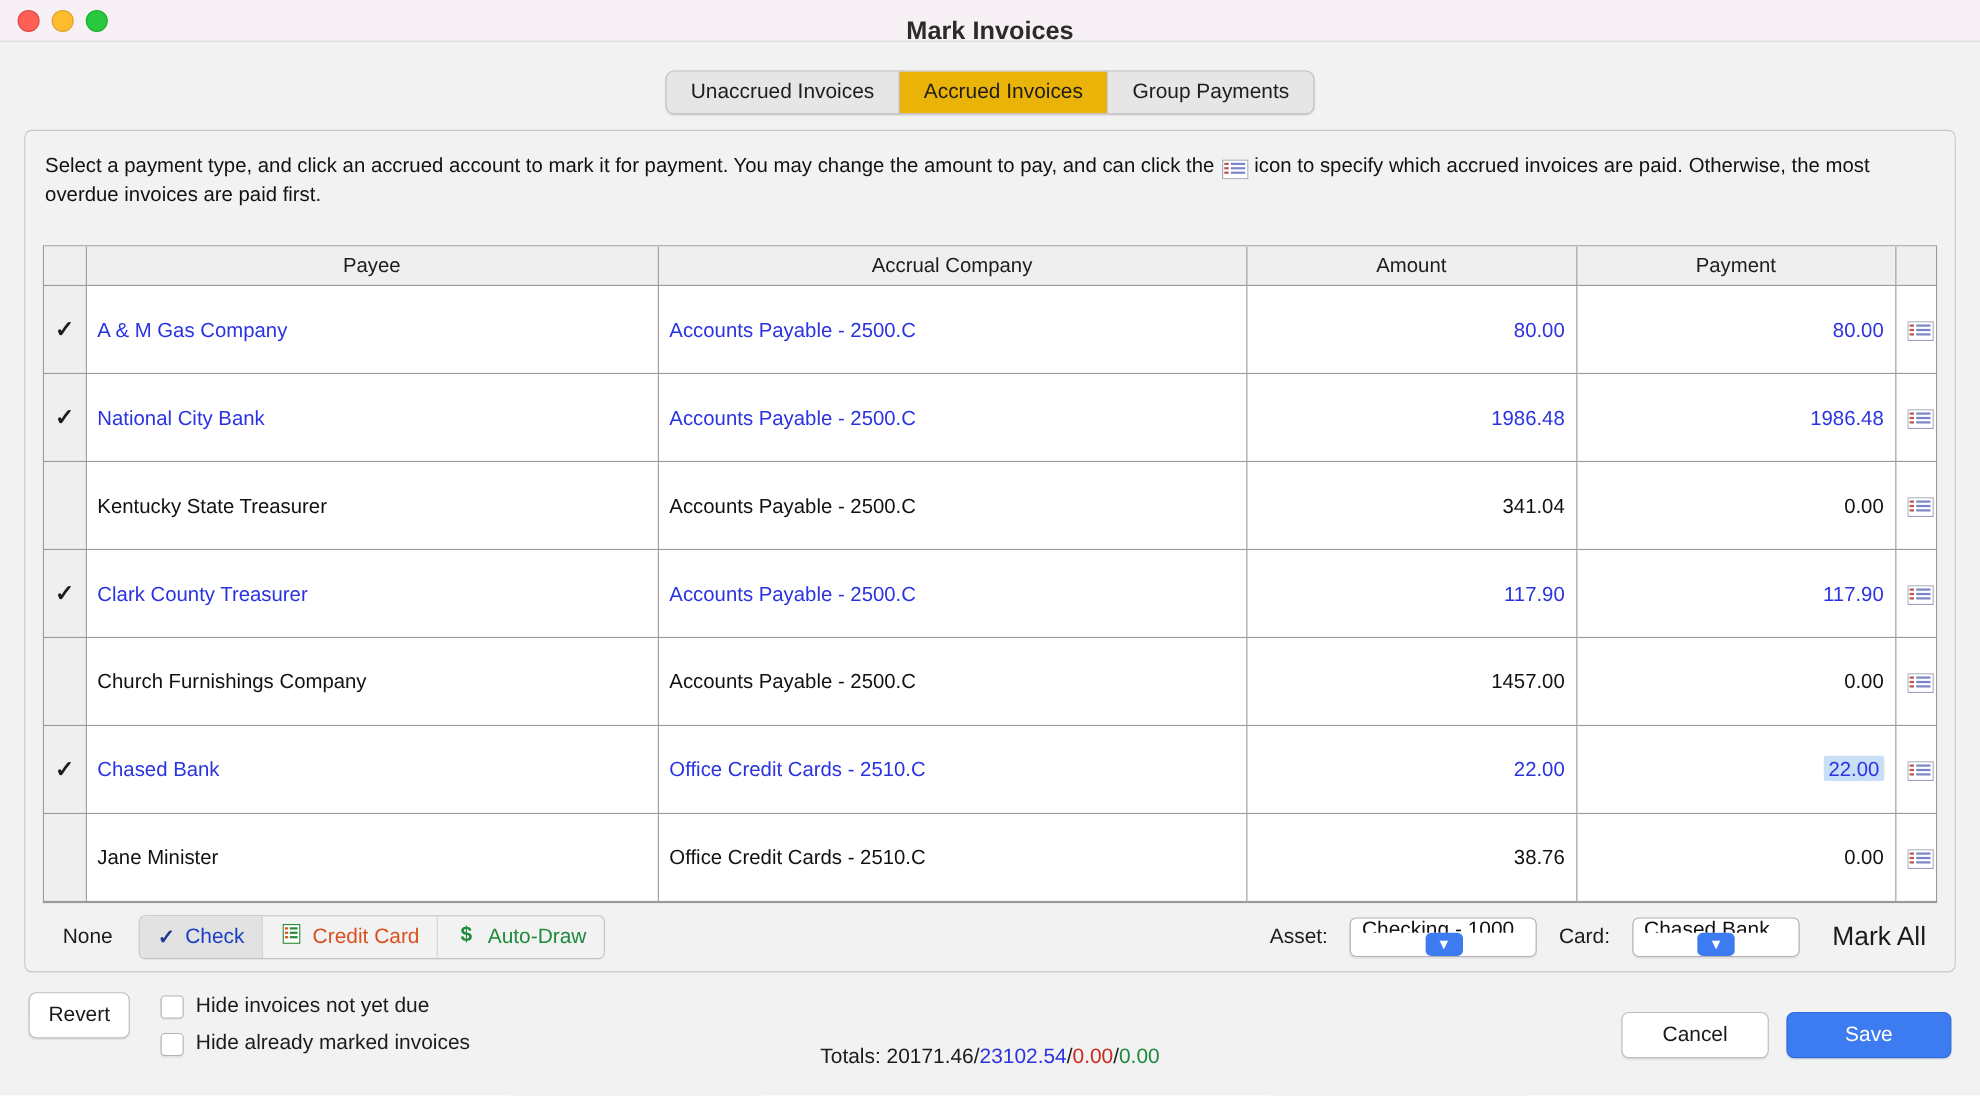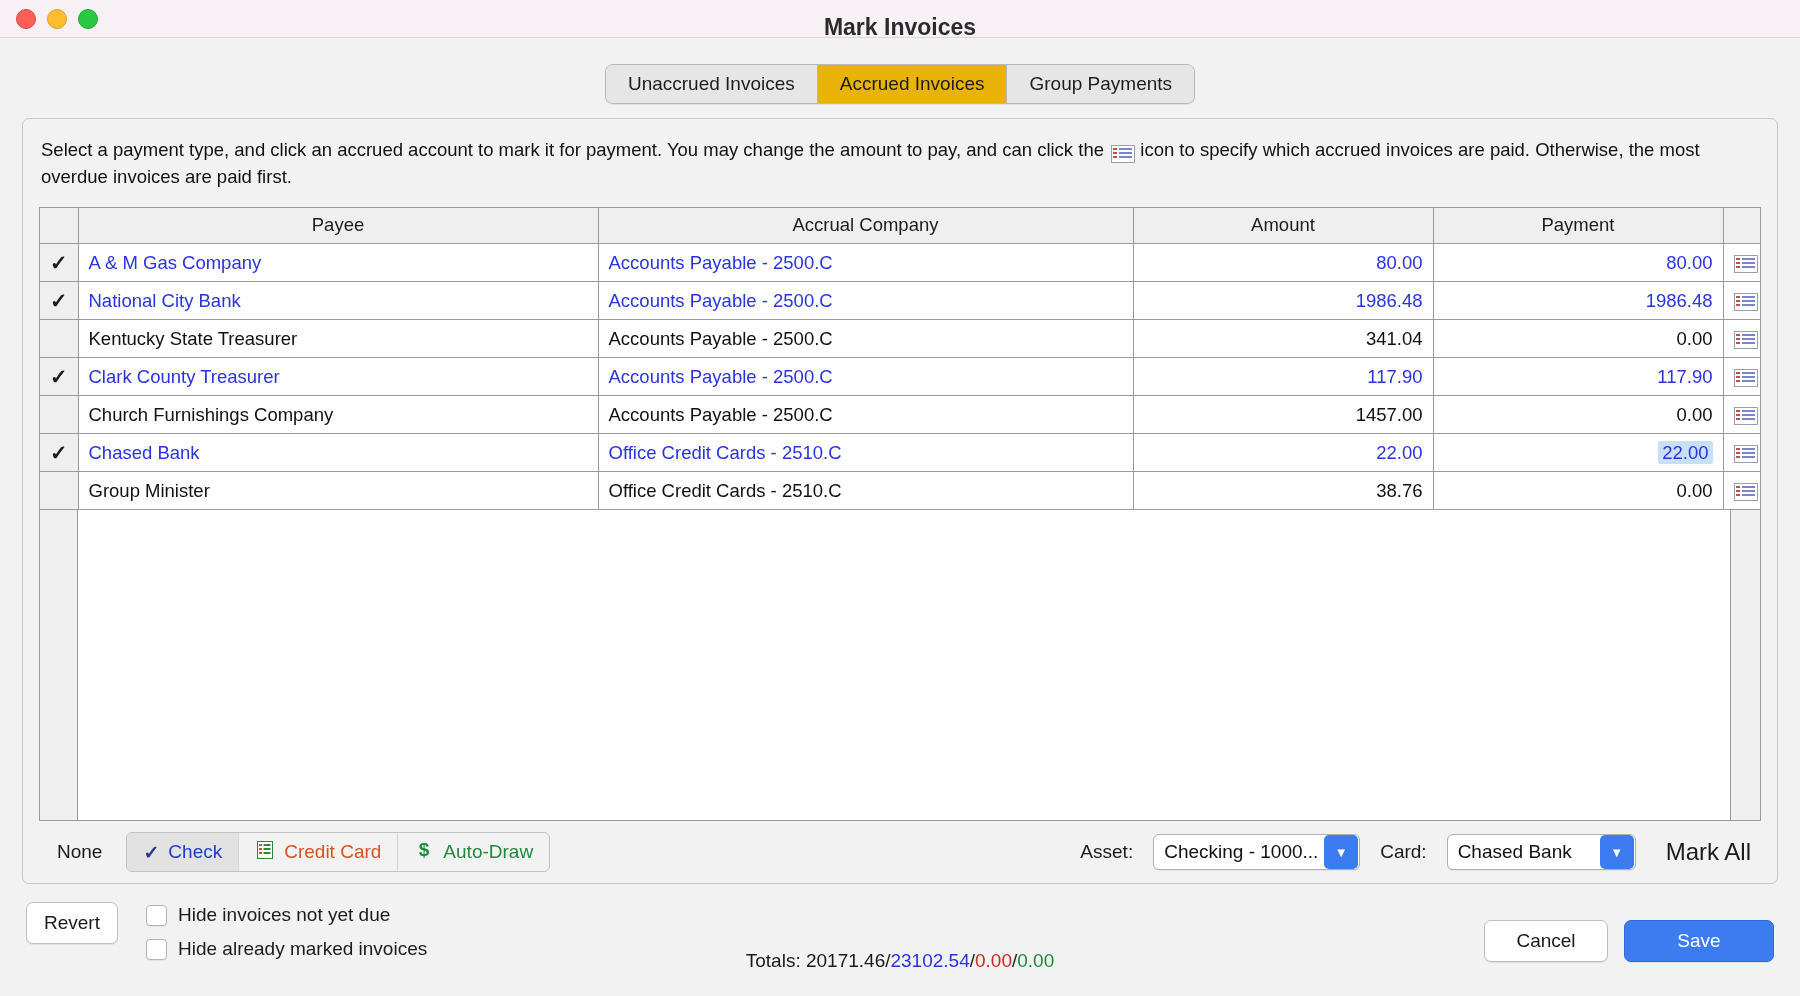--- a/index.html
+++ b/index.html
@@ -103,22 +103,23 @@
     vertical-align: -3px;
     margin: 0 2px;
   }
   
   #table-wrap {
     border: 1px solid #9a9a9a;
     background: #ffffff;
     flex: 1 1 auto;
     min-height: 0;
     display: flex;
-    flex-direction: column;
+    flex-direction: row;
     overflow: hidden;
+    margin-top: 16px;
   }
   table.grid {
     width: 100%;
     border-collapse: collapse;
     table-layout: fixed;
     font-size: 18.5px;
   }
   table.grid th {
     background: #efefef;
     border-right: 1px solid #9a9a9a;
@@ -231,20 +232,21 @@
   .ctl-label { font-size: 19px; color: #1b1b1b; }
   .combo {
     display: flex;
     align-items: center;
     height: 36px;
     border: 1px solid #b0b0b0;
     border-radius: 6px;
     background: #ffffff;
     overflow: hidden;
     box-shadow: 0 1px 1px rgba(0,0,0,0.06);
+    flex-direction: column;
   }
   .combo .val {
     padding: 0 10px;
     font-size: 19px;
     color: #111;
     white-space: nowrap;
     overflow: hidden;
   }
   .combo .arrow {
     width: 34px; height: 34px;
@@ -319,21 +321,21 @@
   #totals .blue { color: #2a33e0; }
   #totals .red  { color: #cc2a1e; }
   #totals .green{ color: #1f8a3b; }
   #bottom-right {
     margin-left: auto;
     display: flex;
     gap: 16px;
     align-items: center;
     margin-top: 18px;
   }
-  #cancel-btn { width: 124px; text-align: center; }
+  #cancel-btn { width: 134px; text-align: center; }
   #save-btn   { width: 150px; }
 </style>
 </head>
 <body>
 
 <div id="window">
 
   <div id="titlebar">
     <div id="traffic">
       <span class="tl close"></span>
@@ -500,21 +502,21 @@
                   <rect x="2" y="7" width="4" height="2" fill="#c05050"></rect>
                   <rect x="8" y="7" width="13" height="2" fill="#7a86c8"></rect>
                   <rect x="2" y="11" width="4" height="2" fill="#c05050"></rect>
                   <rect x="8" y="11" width="13" height="2" fill="#7a86c8"></rect>
                 </svg>
             </td>
 
           </tr>
           <tr>
             <td class="check-cell"><span class="checkmark"></span></td>
-            <td>Group Minister</td>
+            <td>Jane Minister</td>
             <td>Office Credit Cards - 2510.C</td>
             <td class="num">38.76</td>
             <td class="num">0.00</td>
             <td class="icon-cell">
               <svg class="gicon" viewBox="0 0 24 18" xmlns="http://www.w3.org/2000/svg">
                   <rect x="0.5" y="0.5" width="23" height="17" fill="#fff" stroke="#9aa0b5"></rect>
                   <rect x="2" y="3" width="4" height="2" fill="#c05050"></rect>
                   <rect x="8" y="3" width="13" height="2" fill="#7a86c8"></rect>
                   <rect x="2" y="7" width="4" height="2" fill="#c05050"></rect>
                   <rect x="8" y="7" width="13" height="2" fill="#7a86c8"></rect>

